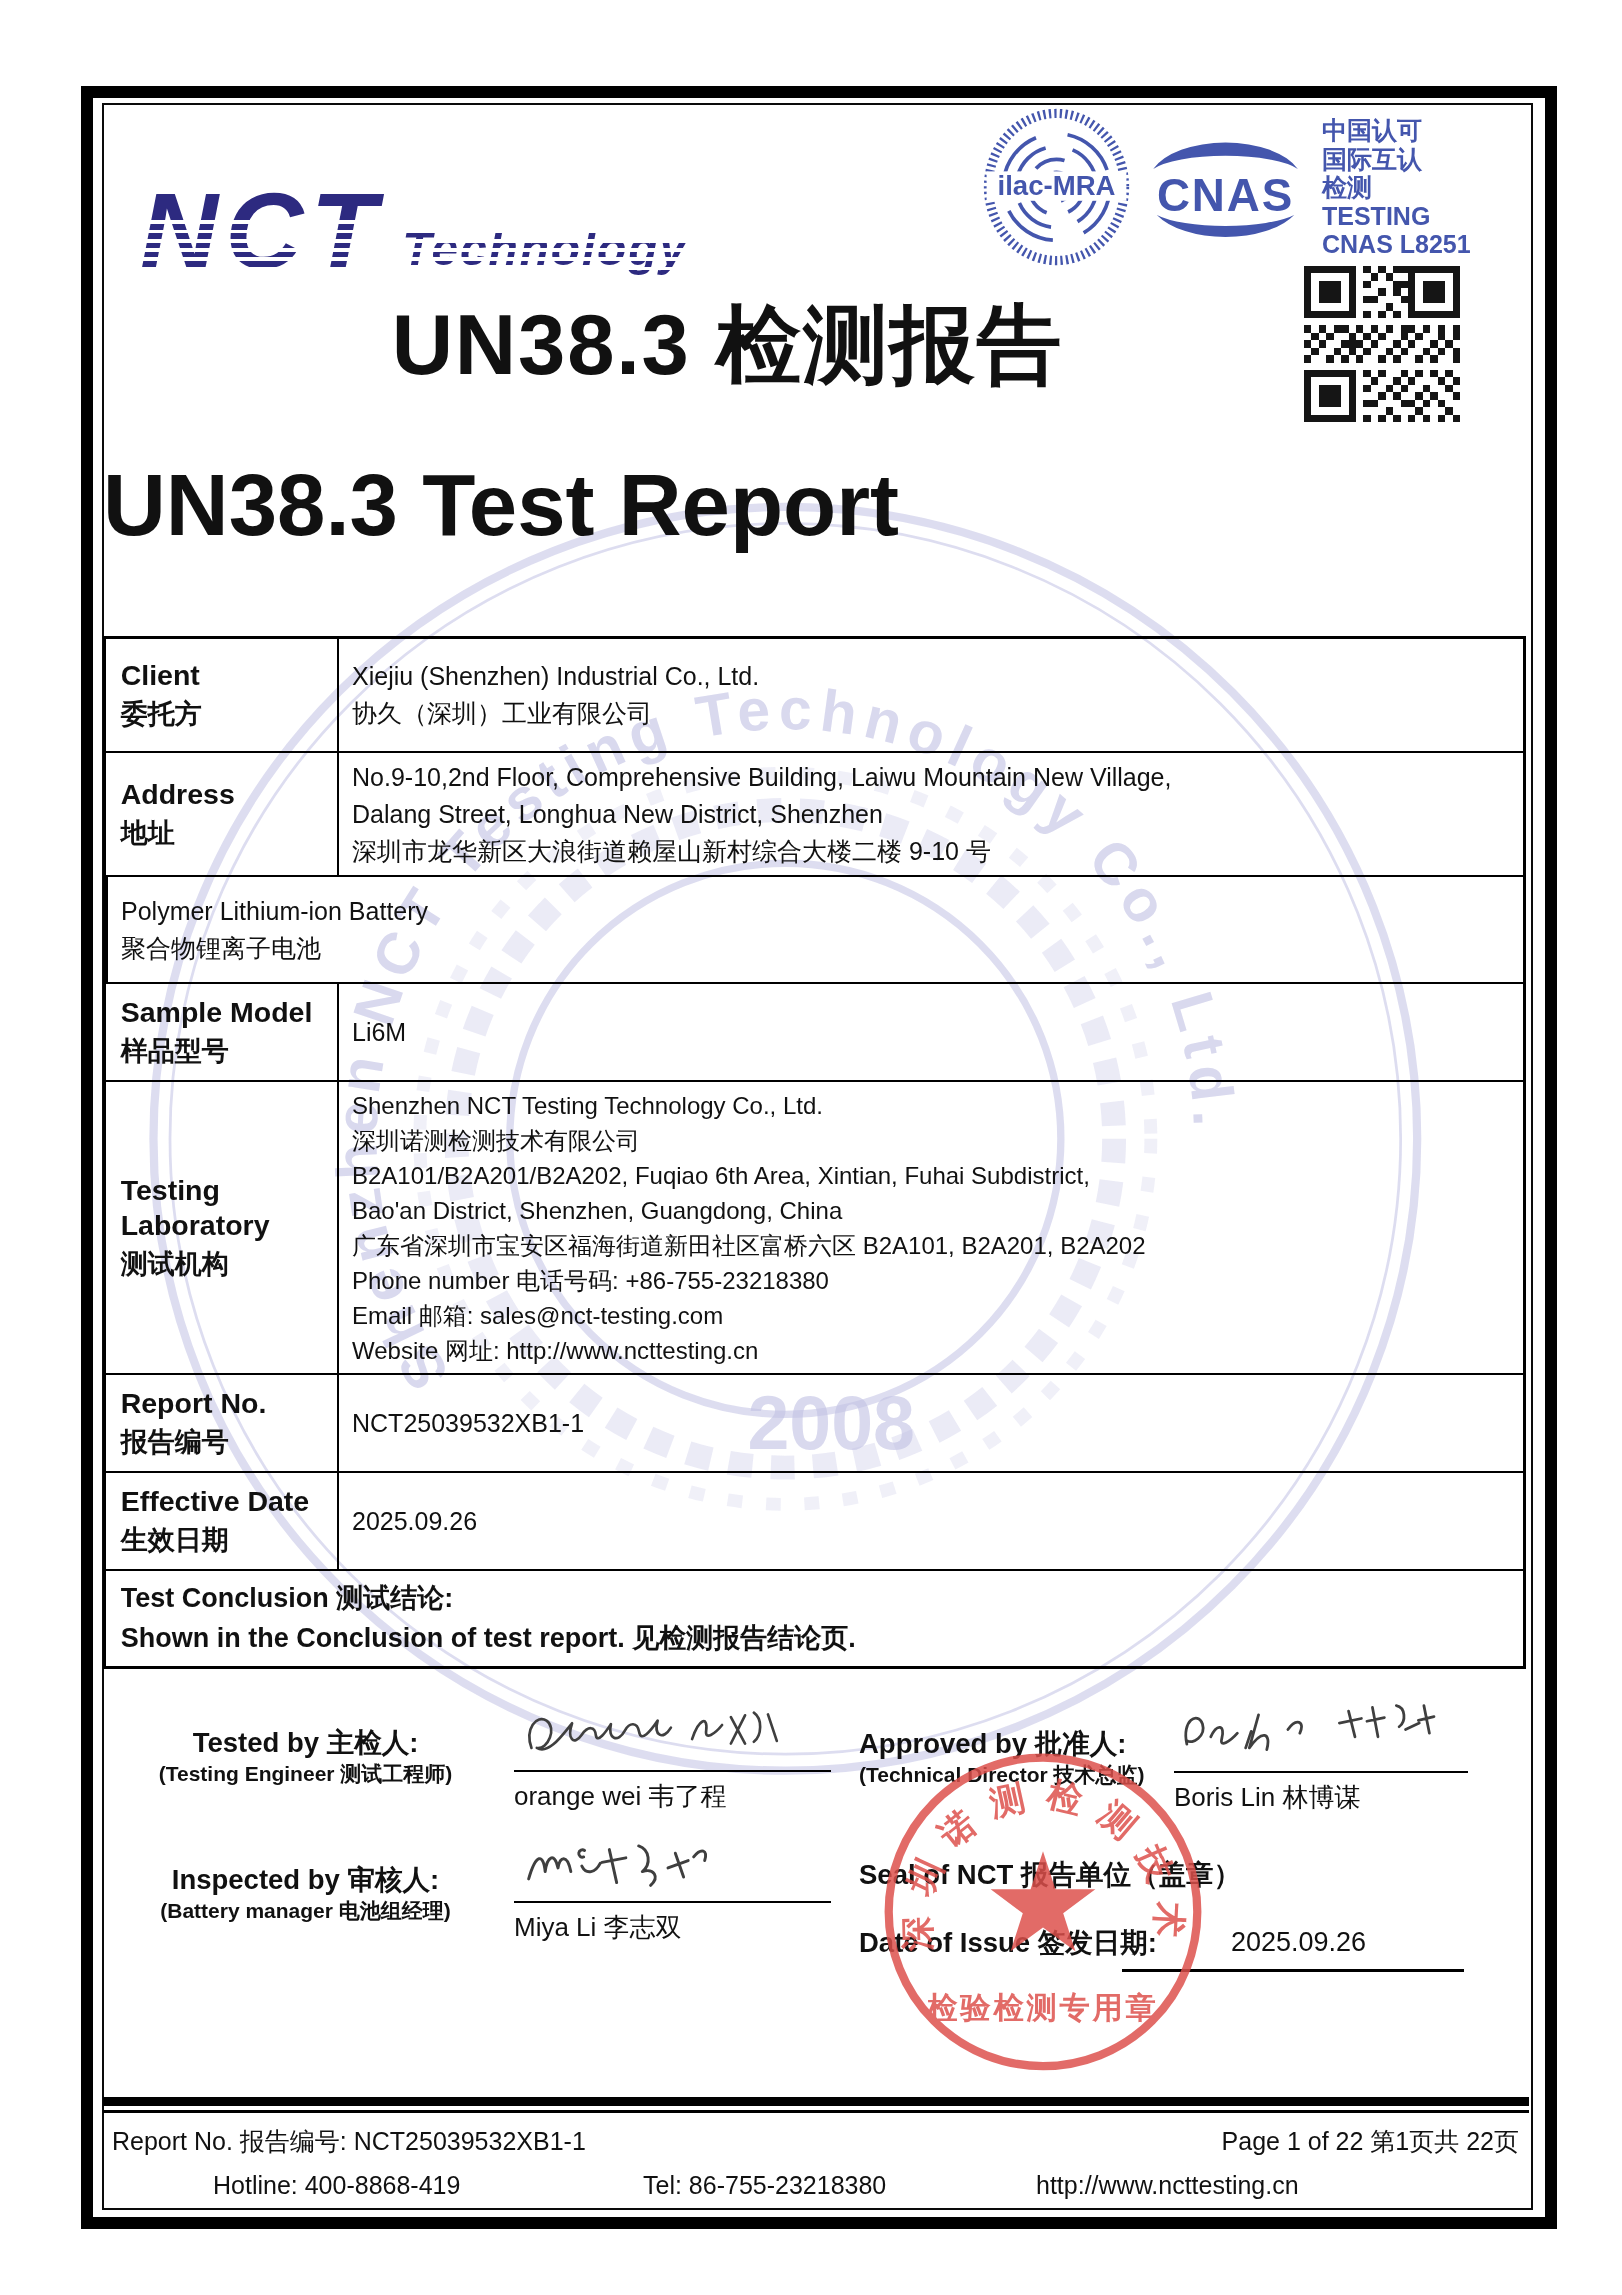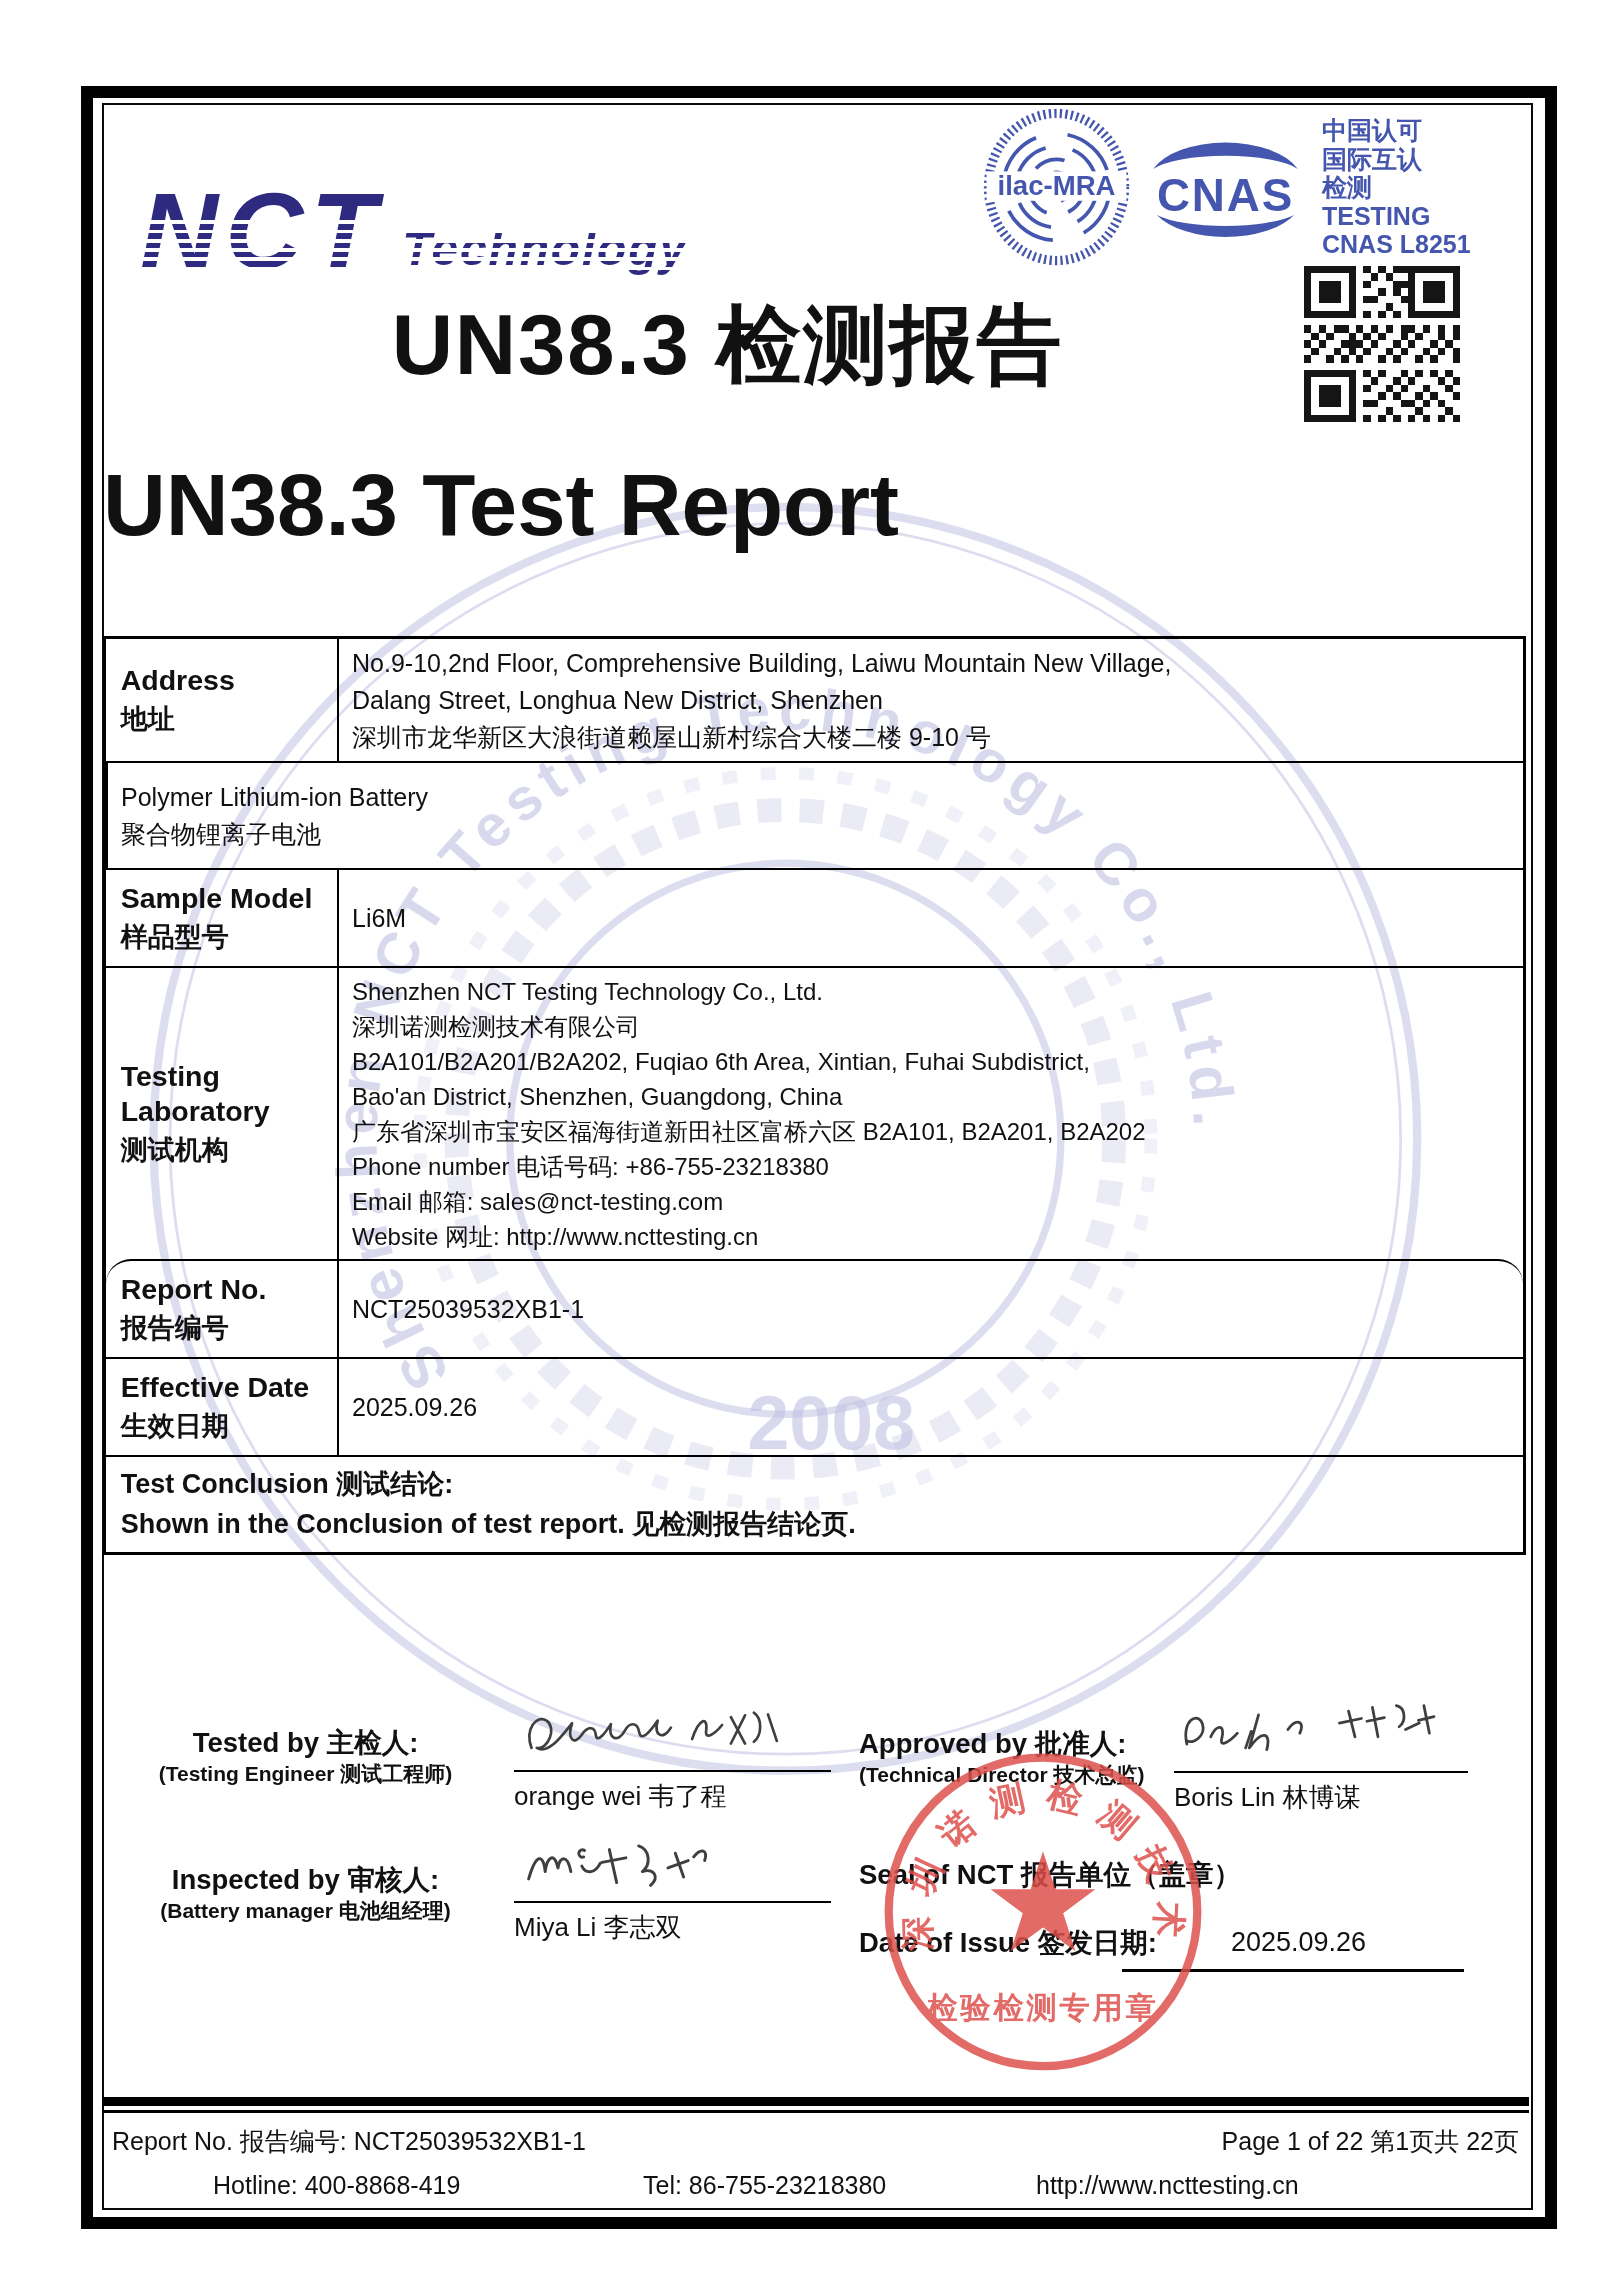--- a/index.html
+++ b/index.html
@@ -24,21 +24,21 @@
   #info-table{left:103px;top:636px;width:1423px;border:3.7px solid #000;box-sizing:border-box;z-index:1;background:transparent;}
   .row{display:flex;border-top:2.8px solid #000;}
   .row:first-child{border-top:none;}
   .lcell{width:231px;flex:none;display:flex;flex-direction:column;justify-content:center;padding-left:14.7px;gap:3.7px;box-sizing:border-box;}
   .vcell{flex:1;border-left:2.8px solid #000;display:flex;flex-direction:column;justify-content:center;padding:5.5px 9.2px 5.5px 13px;box-sizing:border-box;}
   .len{font-weight:800;font-size:28.5px;line-height:35px;}
   .lzh{font-weight:700;font-size:27px;line-height:35px;}
   .vline{font-size:25px;line-height:37px;}
   .lab-lines .vline{font-size:24px;line-height:35px;}
   .r-client{min-height:112px;} .r-address{min-height:108px;} .r-sname{min-height:105px;}
-  .r-smodel{min-height:96px;} .r-lab{min-height:283px;} .r-repno{min-height:96px;border-radius:25px;} .r-effdate{min-height:96px;}
+  .r-smodel{min-height:96px;} .r-lab{min-height:283px;} .r-repno{min-height:96px;} .r-effdate{min-height:96px;}
   .r-conclusion{min-height:84px;display:block;padding:7.3px 14.7px;box-sizing:border-box;}
   .concl-line{font-weight:800;font-size:27px;line-height:40px;}
   
   .sig-label-c{width:395px;text-align:center;z-index:1;}
   .sig-label-l{width:331px;text-align:left;z-index:1;}
   .sig-main{font-weight:800;font-size:27.5px;line-height:35px;}
   .sig-sub{font-weight:700;font-size:21px;line-height:27.5px;}
   .sig-col{z-index:1;}
   .sig-line{border-bottom:2.8px solid #000;display:flex;align-items:flex-end;}
   .sig-name{font-size:26px;margin-top:7.3px;}
@@ -140,20 +140,30 @@
         <rect x="16" y="2" width="3" height="3"></rect>
         <rect x="2" y="16" width="3" height="3"></rect>
       <path d="M8 0h1v1h-1z M10 0h1v1h-1z M12 0h1v1h-1z M13 0h1v1h-1z M9 1h1v1h-1z M11 1h1v1h-1z M8 2h1v1h-1z M12 2h1v1h-1z M13 2h1v1h-1z M10 3h1v1h-1z M12 3h1v1h-1z M8 4h1v1h-1z M9 4h1v1h-1z M13 4h1v1h-1z M11 5h1v1h-1z M8 6h1v1h-1z M10 6h1v1h-1z M12 6h1v1h-1z M0 8h1v1h-1z M2 8h1v1h-1z M4 8h1v1h-1z M5 8h1v1h-1z M1 9h1v1h-1z M3 9h1v1h-1z M6 9h1v1h-1z M0 10h1v1h-1z M2 10h1v1h-1z M5 10h1v1h-1z M6 10h1v1h-1z M1 11h1v1h-1z M4 11h1v1h-1z M6 11h1v1h-1z M0 12h1v1h-1z M3 12h1v1h-1z M5 12h1v1h-1z M7 8h1v1h-1z M9 8h1v1h-1z M11 8h1v1h-1z M13 8h1v1h-1z M14 8h1v1h-1z M16 8h1v1h-1z M18 8h1v1h-1z M20 8h1v1h-1z M8 9h1v1h-1z M10 9h1v1h-1z M13 9h1v1h-1z M15 9h1v1h-1z M18 9h1v1h-1z M20 9h1v1h-1z M7 10h1v1h-1z M9 10h1v1h-1z M12 10h1v1h-1z M14 10h1v1h-1z M17 10h1v1h-1z M19 10h1v1h-1z M8 11h1v1h-1z M11 11h1v1h-1z M13 11h1v1h-1z M16 11h1v1h-1z M18 11h1v1h-1z M20 11h1v1h-1z M7 12h1v1h-1z M10 12h1v1h-1z M12 12h1v1h-1z M15 12h1v1h-1z M17 12h1v1h-1z M20 12h1v1h-1z M8 14h1v1h-1z M10 14h1v1h-1z M13 14h1v1h-1z M15 14h1v1h-1z M17 14h1v1h-1z M19 14h1v1h-1z M9 15h1v1h-1z M12 15h1v1h-1z M14 15h1v1h-1z M18 15h1v1h-1z M20 15h1v1h-1z M8 16h1v1h-1z M11 16h1v1h-1z M13 16h1v1h-1z M16 16h1v1h-1z M19 16h1v1h-1z M10 17h1v1h-1z M12 17h1v1h-1z M15 17h1v1h-1z M17 17h1v1h-1z M20 17h1v1h-1z M8 18h1v1h-1z M9 18h1v1h-1z M13 18h1v1h-1z M14 18h1v1h-1z M16 18h1v1h-1z M18 18h1v1h-1z M11 19h1v1h-1z M15 19h1v1h-1z M19 19h1v1h-1z M8 20h1v1h-1z M10 20h1v1h-1z M12 20h1v1h-1z M14 20h1v1h-1z M16 20h1v1h-1z M18 20h1v1h-1z M20 20h1v1h-1z"></path>
     </g>
   </svg>
 
   <div id="title-zh" class="abs">UN38.3 检测报告</div>
   <div id="title-en" class="abs">UN38.3 Test Report</div>
 
   <div id="info-table" class="abs">
+    <div class="row r-client">
+      <div class="lcell">
+        <div class="len">Client</div>
+        <div class="lzh">委托方</div>
+      </div>
+      <div class="vcell">
+        <div class="vline">Xiejiu (Shenzhen) Industrial Co., Ltd.</div>
+        <div class="vline">协久（深圳）工业有限公司</div>
+      </div>
+    </div>
     <div class="row r-address">
       <div class="lcell">
         <div class="len">Address</div>
         <div class="lzh">地址</div>
       </div>
       <div class="vcell">
         <div class="vline">No.9-10,2nd Floor, Comprehensive Building, Laiwu Mountain New Village,</div>
         <div class="vline">Dalang Street, Longhua New District, Shenzhen</div>
         <div class="vline">深圳市龙华新区大浪街道赖屋山新村综合大楼二楼 9-10 号</div>
       </div>

